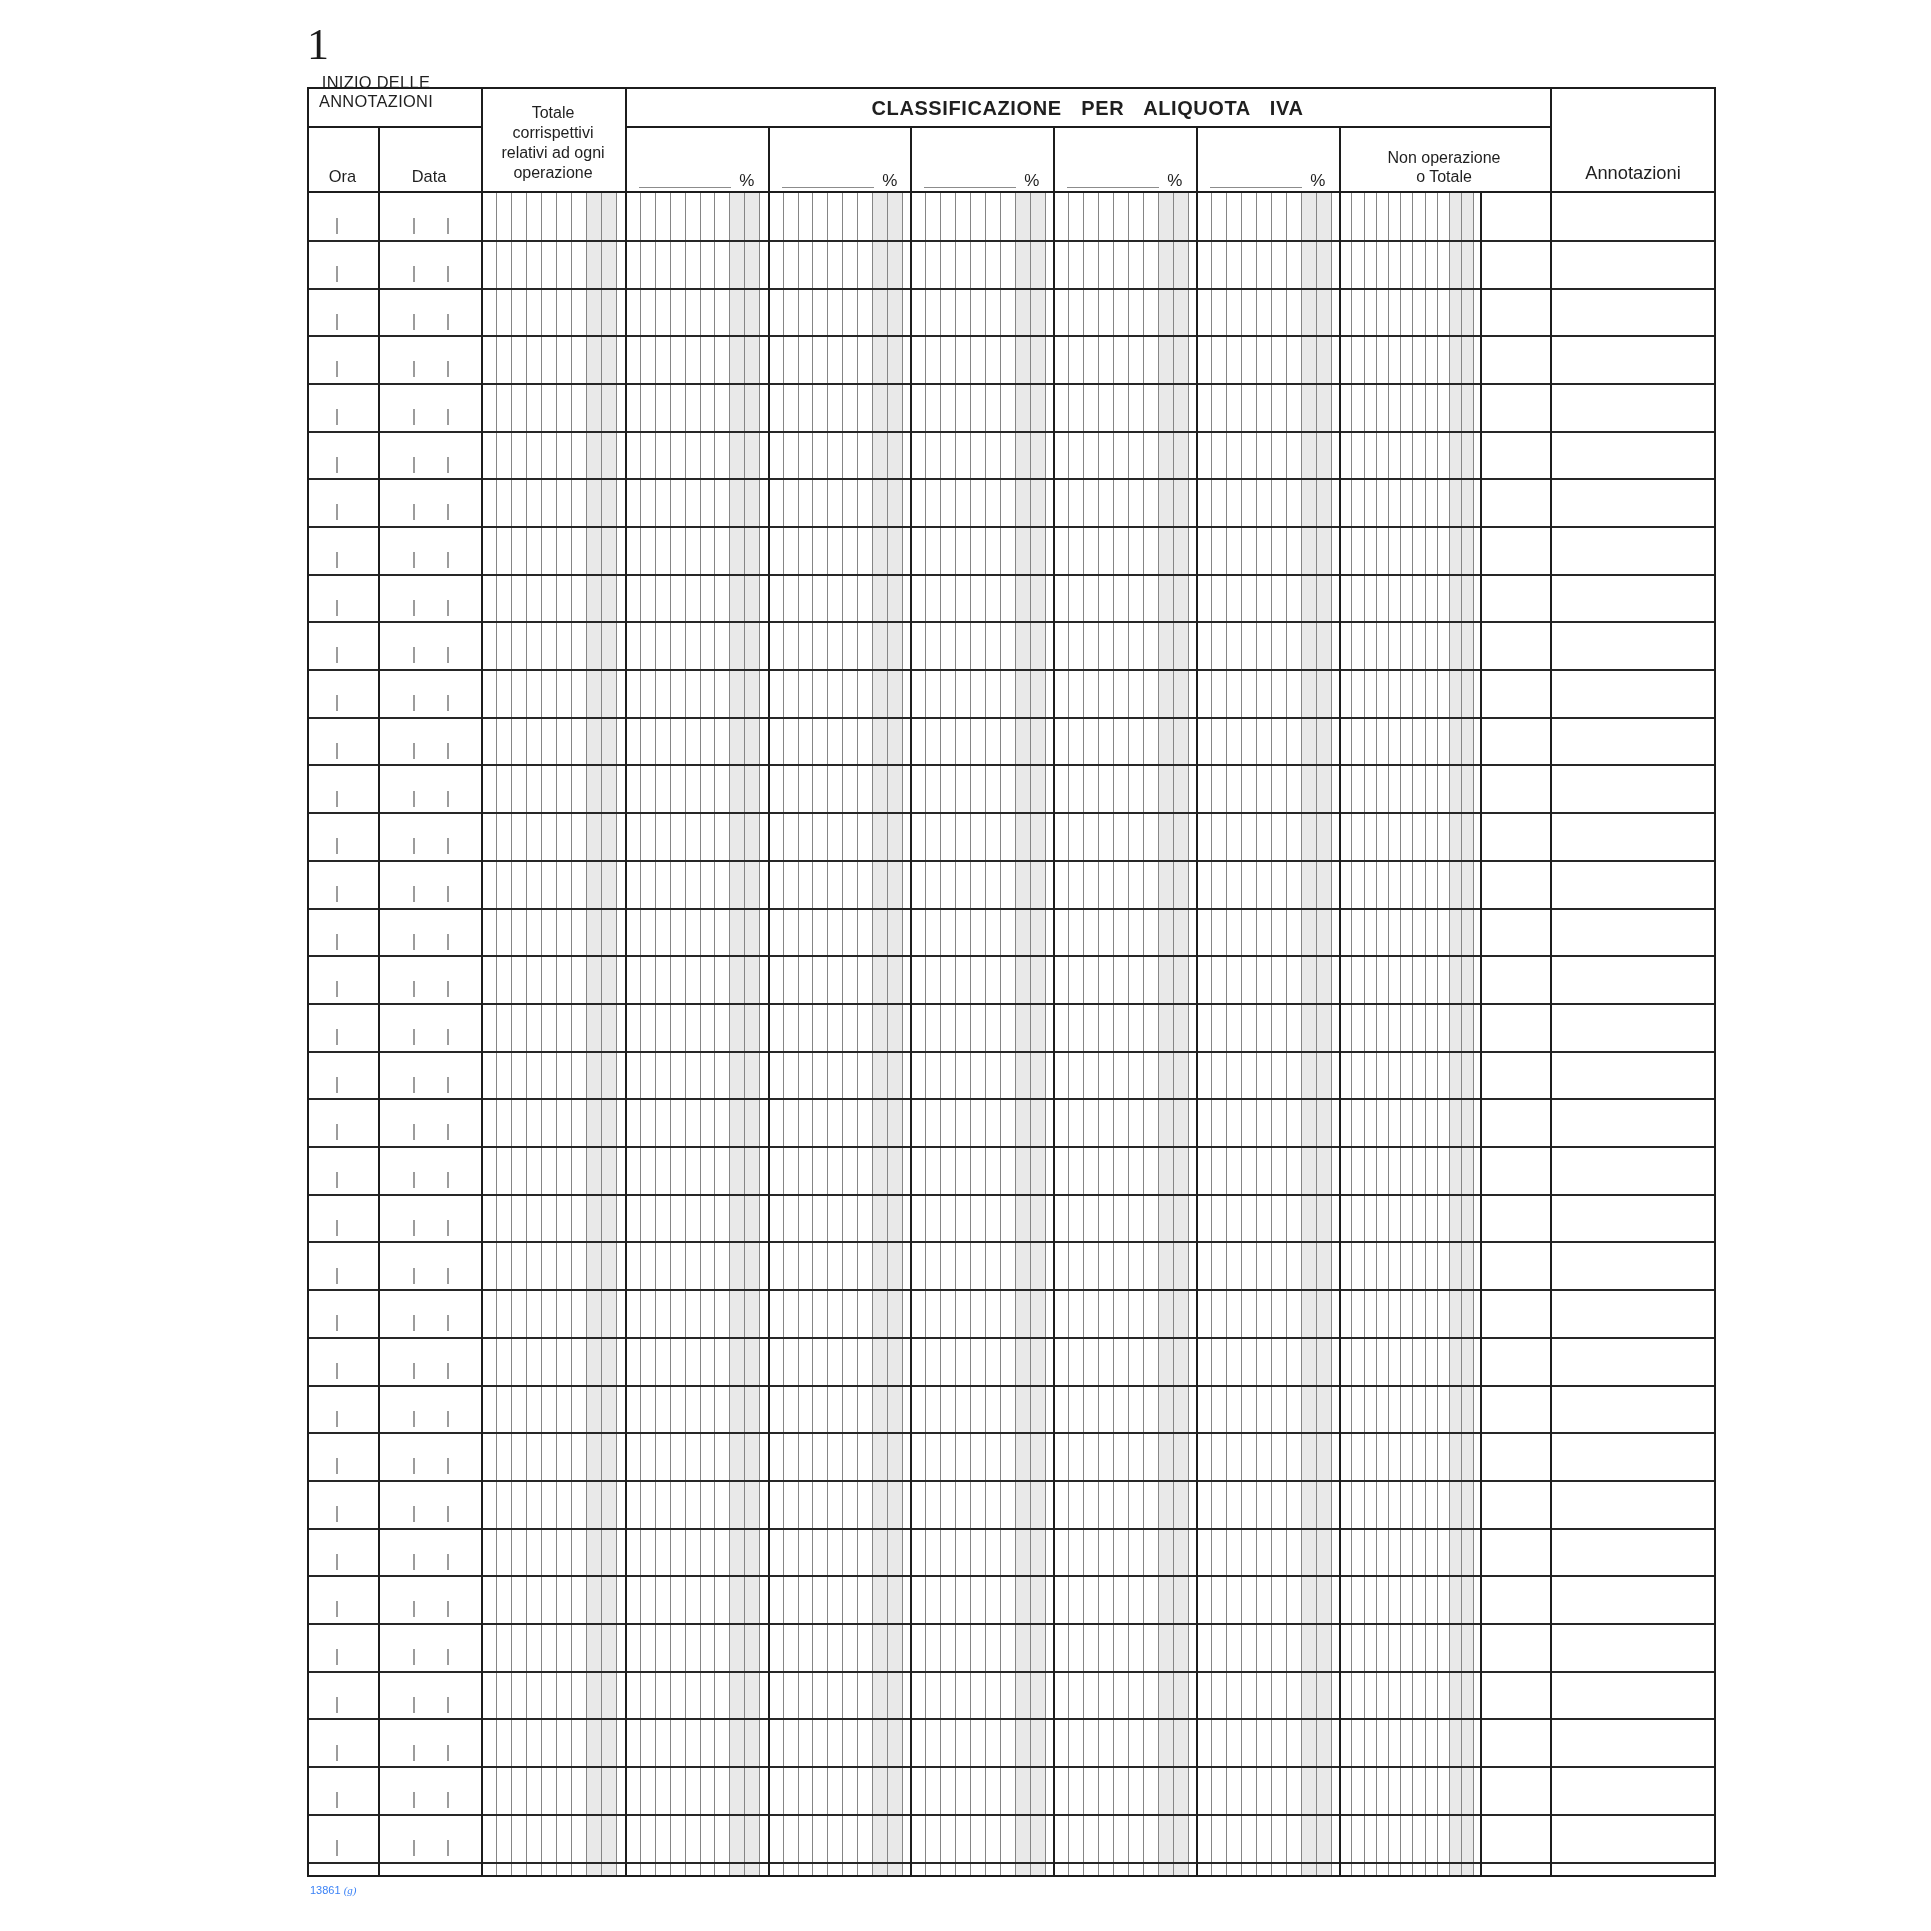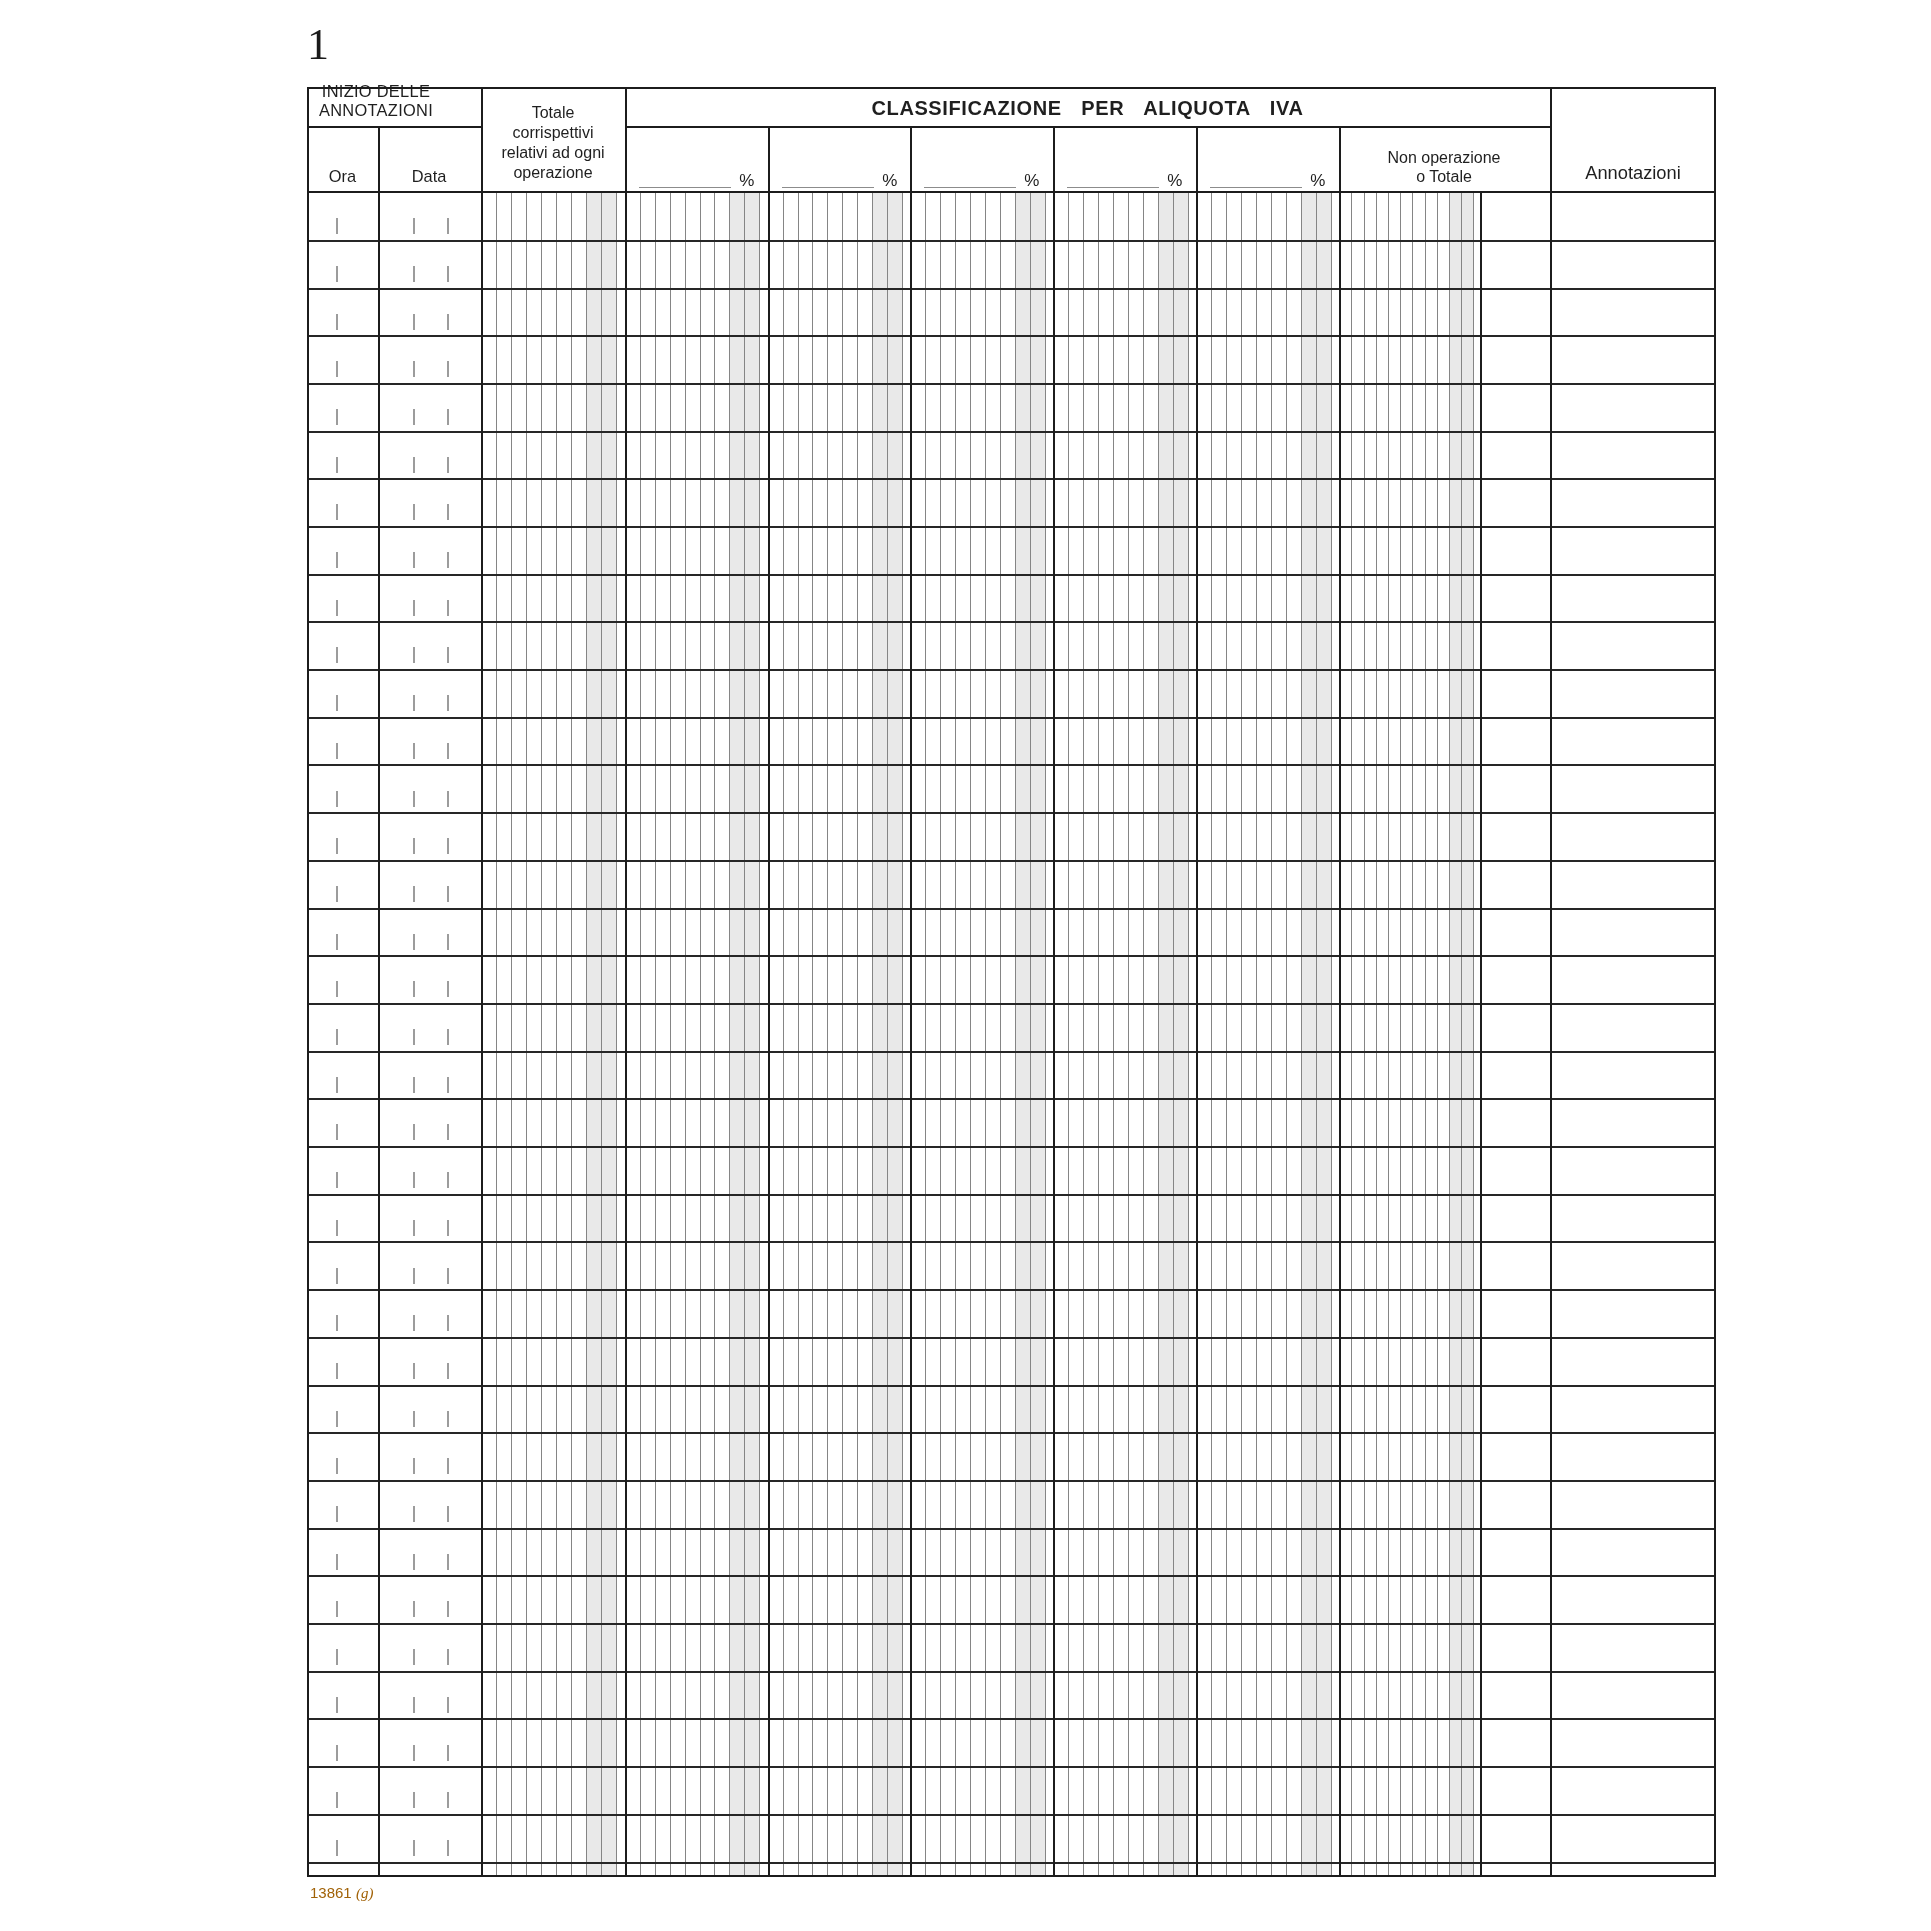--- a/index.html
+++ b/index.html
@@ -27,33 +27,33 @@
   .nonimp{font-size:16px;line-height:19.3px;padding-top:13.5px;}
   .annot{font-size:18.3px;padding-bottom:8.7px;}
   .pct-header{position:absolute;box-sizing:border-box;display:flex;align-items:flex-end;
         justify-content:center;padding-bottom:4.8px;}
   .rate-underscore{display:inline-block;width:92px;border-bottom:1.9px solid #8c8c8c;
         height:15.4px;margin-right:8.7px;font-size:14.5px;text-align:center;}
   .pct-sign{font-size:17px;line-height:15.4px;}
   
   .page-number{position:absolute;left:307px;top:19.3px;font-size:44px;
         font-family:"Liberation Serif","DejaVu Serif",serif;color:#1a1a1a;}
-  .form-code{position:absolute;left:310px;top:1884px;font-size:15px;color:#a16207;}
+  .form-code{position:absolute;left:310px;top:1884px;font-size:11px;color:#3b82f6;}
   .form-code .suffix{font-style:italic;font-family:"Liberation Serif","DejaVu Serif",serif;}
 </style>
 </head>
 <body>
 
 <div class="page">
 
   <div class="page-number">1</div>
 
   <div class="abs" style="left:0;top:0;width:1931px;height:1931px;">
 
-    <div class="hbox inizio" style="left:307px;top:80px;width:138px;height:42px;">
+    <div class="hbox inizio" style="left:307px;top:71px;width:138px;height:42px;">
       <span>INIZIO DELLE</span>
       <span>ANNOTAZIONI</span>
     </div>
 
     <div class="hbox bottom subcol" style="left:307px;top:128px;width:71px;height:65px;">
       <span>Ora</span>
     </div>
 
     <div class="hbox bottom subcol" style="left:378px;top:128px;width:102px;height:65px;">
       <span>Data</span>

